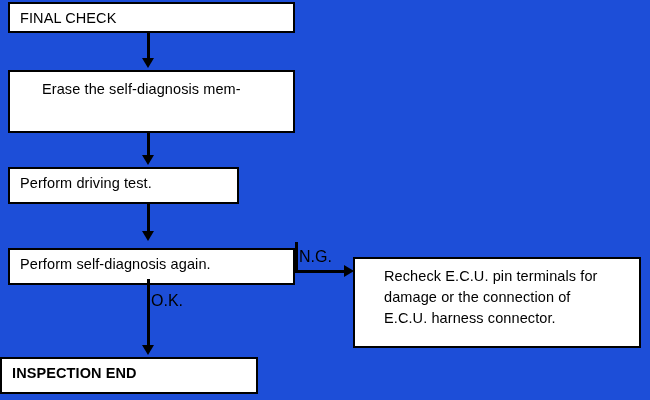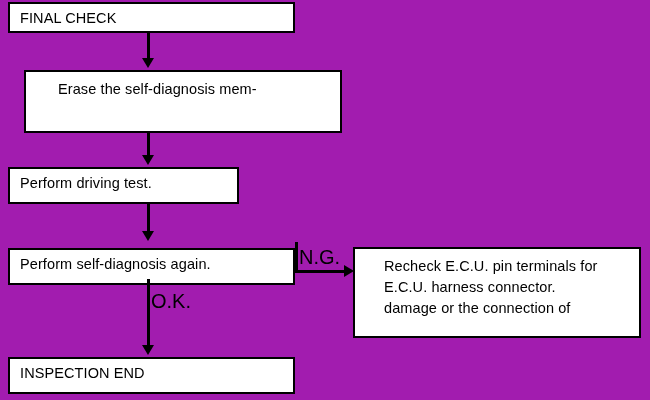--- a/index.html
+++ b/index.html
@@ -4,21 +4,21 @@
 <style>
   html, body {
     margin: 0;
     padding: 0;
     background: #ffffff;
   }
   #canvas {
     position: relative;
     width: 650px;
     height: 400px;
-    background: #a21caf;
+    background: #1d4ed8;
     font-family: "Liberation Sans", sans-serif;
     overflow: hidden;
   }
   .node {
     position: absolute;
     box-sizing: border-box;
     border: 2px solid #000000;
     background: #ffffff;
     color: #000000;
     font-size: 14.5px;
@@ -53,39 +53,39 @@
   .arrow-right {
     position: absolute;
     width: 0;
     height: 0;
     border-top: 6px solid transparent;
     border-bottom: 6px solid transparent;
     border-left: 10px solid #000000;
   }
   .edge-label {
     position: absolute;
-    font-size: 20px;
+    font-size: 16px;
     line-height: 16px;
     color: #000000;
     white-space: nowrap;
   }
 </style>
 </head>
 <body>
 
 <div id="canvas">
 
   <div class="node" style="left:8px; top:2px; width:287px; height:31px;">
     <span class="line">FINAL CHECK</span>
   </div>
 
   <div class="vline" style="left:147px; top:33px; height:27px;"></div>
   <div class="arrow-down" style="left:142px; top:58px;"></div>
 
-  <div class="node multi" style="left:24px; top:70px; width:318px; height:63px;padding-left:32px;">
+  <div class="node multi" style="left:8px; top:70px; width:287px; height:63px;padding-left:32px;">
     <span class="line">Erase the self-diagnosis mem-</span>
   </div>
 
   <div class="vline" style="left:147px; top:133px; height:24px;"></div>
   <div class="arrow-down" style="left:142px; top:155px;"></div>
 
   <div class="node" style="left:8px; top:167px; width:231px; height:37px;">
     <span class="line">Perform driving test.</span>
   </div>
 
@@ -94,27 +94,27 @@
 
   <div class="node" style="left:8px; top:248px; width:287px; height:37px;">
     <span class="line">Perform self-diagnosis again.</span>
   </div>
 
   <div class="vline" style="left:295px; top:242px; height:31px;"></div>
   <div class="hline" style="left:295px; top:270px; width:52px;"></div>
   <div class="arrow-right" style="left:344px; top:265px;"></div>
   <div class="edge-label" style="left:299px; top:249px;">N.G.</div>
 
-  <div class="node multi" style="left:353px; top:247px; width:288px; height:91px;padding-left:29px;">
+  <div class="node multi" style="left:353px; top:257px; width:288px; height:91px;padding-left:29px;">
     <span class="line">Recheck E.C.U. pin terminals for</span>
+    <span class="line">damage or the connection of</span>
     <span class="line">E.C.U. harness connector.</span>
-    <span class="line">damage or the connection of</span>
   </div>
 
   <div class="vline" style="left:147px; top:279px; height:69px;"></div>
   <div class="arrow-down" style="left:142px; top:345px;"></div>
   <div class="edge-label" style="left:151px; top:293px;">O.K.</div>
 
-  <div class="node" style="left:8px; top:357px; width:287px; height:37px;">
+  <div class="node" style="left:0; top:357px; width:258px; height:37px;font-weight:bold;">
     <span class="line">INSPECTION END</span>
   </div>
 
 </div>
 
 </body></html>

